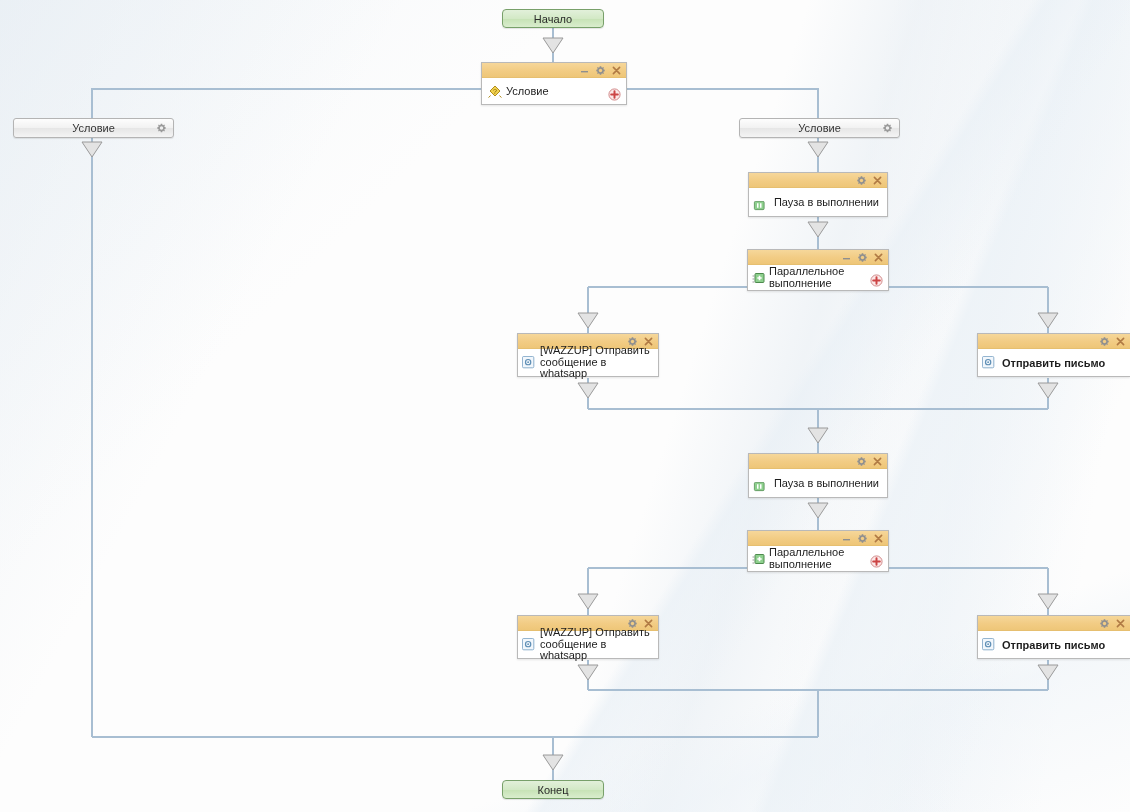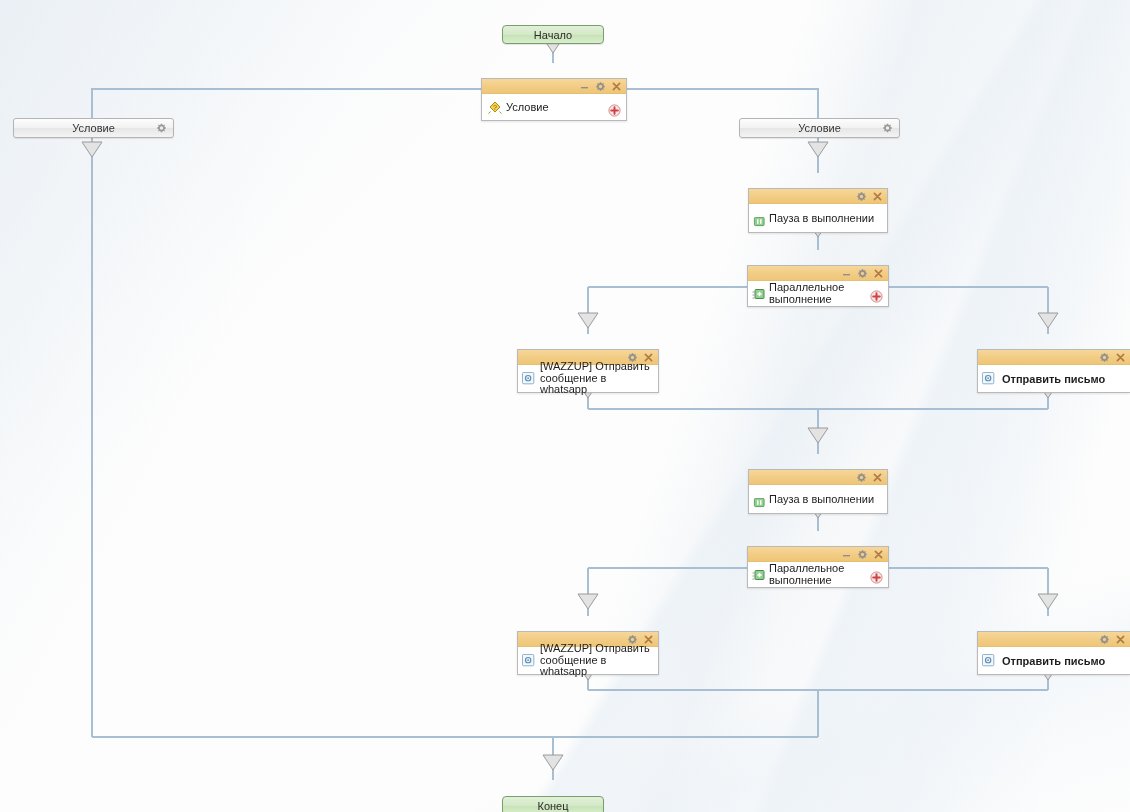--- a/index.html
+++ b/index.html
@@ -22,21 +22,21 @@
   #canvas:before{
     content:"";position:absolute;left:0;top:0;right:0;bottom:0;
     background:
       linear-gradient(122deg, rgba(255,255,255,0) 0%, rgba(255,255,255,0) 63%, rgba(233,240,246,0.65) 64%, rgba(255,255,255,0) 70%),
       linear-gradient(112deg, rgba(255,255,255,0) 0%, rgba(255,255,255,0) 74%, rgba(236,242,247,0.8) 75%, rgba(255,255,255,0) 88%),
       linear-gradient(160deg, rgba(255,255,255,0) 0%, rgba(255,255,255,0) 80%, rgba(237,243,248,0.55) 86%, rgba(255,255,255,0) 100%);
     pointer-events:none;
   }
   svg#wires{position:absolute;left:0;top:0;width:1130px;height:812px;pointer-events:none;}
 
-  .node{position:absolute;box-sizing:border-box;margin-top:16px;}
+  .node{position:absolute;box-sizing:border-box;}
 
   
   .term{
     height:19px;border:1px solid #78a06a;border-radius:4px;
     background:linear-gradient(180deg,#e2f0da 0%, #d3e9c6 50%, #c6e2b5 51%, #d9edcd 100%);
     box-shadow:0 1px 1px rgba(0,0,0,0.10);
     display:flex;align-items:center;justify-content:center;
     font-size:11px;color:#2b2b2b;
   }
 
@@ -60,21 +60,21 @@
     height:14px;
     background:linear-gradient(180deg,#f6d79a 0%,#f2cc84 55%,#eec678 100%);
     border-bottom:1px solid #e6bf70;
     display:flex;align-items:center;justify-content:flex-end;
     padding-right:4px;gap:5px;
   }
   .card .hdr .ic{width:11px;height:11px;display:block;cursor:pointer;}
   .card .body{position:relative;display:flex;align-items:center;min-height:25px;}
   .card .title{
     font-size:11px;color:#1d1d1d;line-height:12px;
-    width:100%;text-align:left;padding:0 22px;box-sizing:border-box;
+    width:100%;text-align:right;padding:0 22px;box-sizing:border-box;
   }
   .card .title.l2{line-height:11.5px;}
   .card .lico{position:absolute;left:4px;width:16px;height:16px;display:block;}
   .card .lico.b{bottom:3px;}
   .card .lico.c{top:50%;transform:translateY(-50%);}
   .card .plus{position:absolute;right:5px;bottom:3px;width:13px;height:13px;display:block;cursor:pointer;}
   .card.cut{border-right:none;font-weight:bold;}
 </style>
 </head>
 <body>

